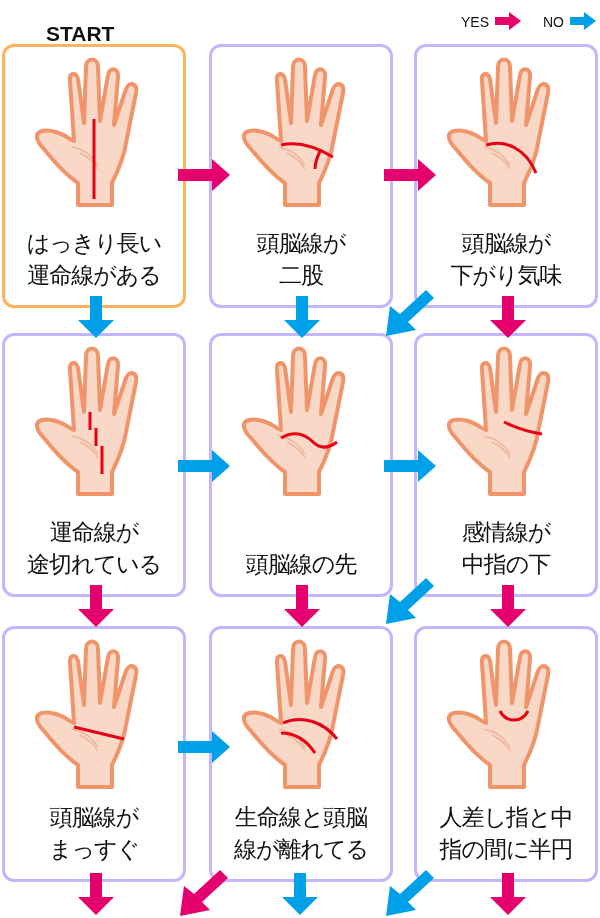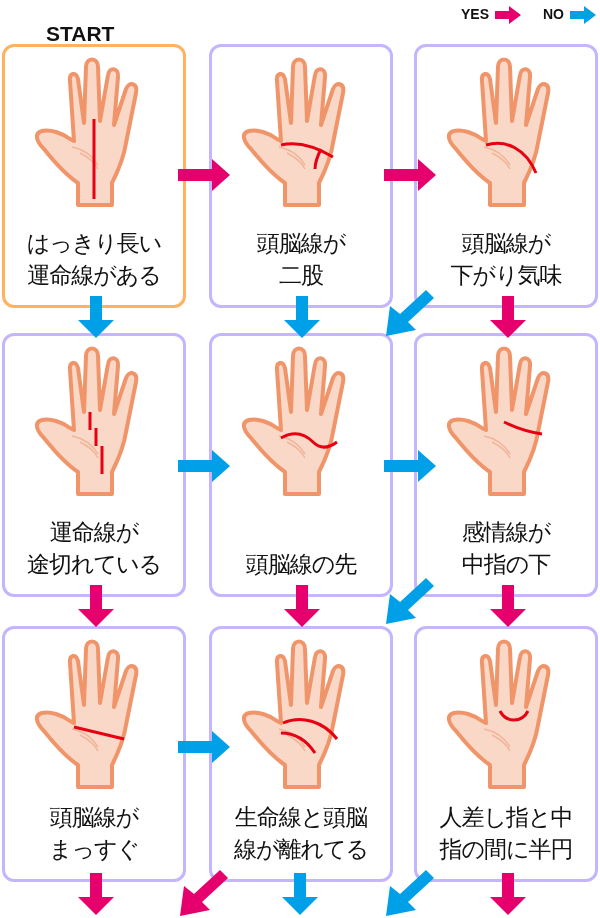--- a/index.html
+++ b/index.html
@@ -5,22 +5,22 @@
   * { box-sizing: border-box; margin: 0; padding: 0; }
   html, body { width: 600px; height: 918px; background: #ffffff; overflow: hidden; }
   body { position: relative; font-family: "DejaVu Sans", "Liberation Sans", sans-serif; color: #111; }
 
   .start-label {
     position: absolute; left: 46px; top: 10px;
     font-family: "Liberation Sans", sans-serif; font-weight: bold; font-size: 21px; color: #111; margin-top: 12px;
   }
   .legend {
     position: absolute; right: 4px; top: 6px; height: 24px;
-    display: flex; align-items: flex-start; gap: 6px;
-    font-family: "Liberation Sans", sans-serif; font-weight: bold; font-size: 14px; color: #111;
+    display: flex; align-items: flex-end; gap: 6px;
+    font-family: "Liberation Sans", sans-serif; font-weight: normal; font-size: 14px; color: #111;
   }
   .legend .lg-arrow { width: 26px; height: 18px; display: inline-block; }
   .legend .gap { width: 10px; }
 
   .card {
     position: absolute; width: 184px;
     border: 3px solid #c4b5fd; border-radius: 12px; background: #fff;
   }
   .card.start { border-color: #ffb25f; }
   .card .hand {

